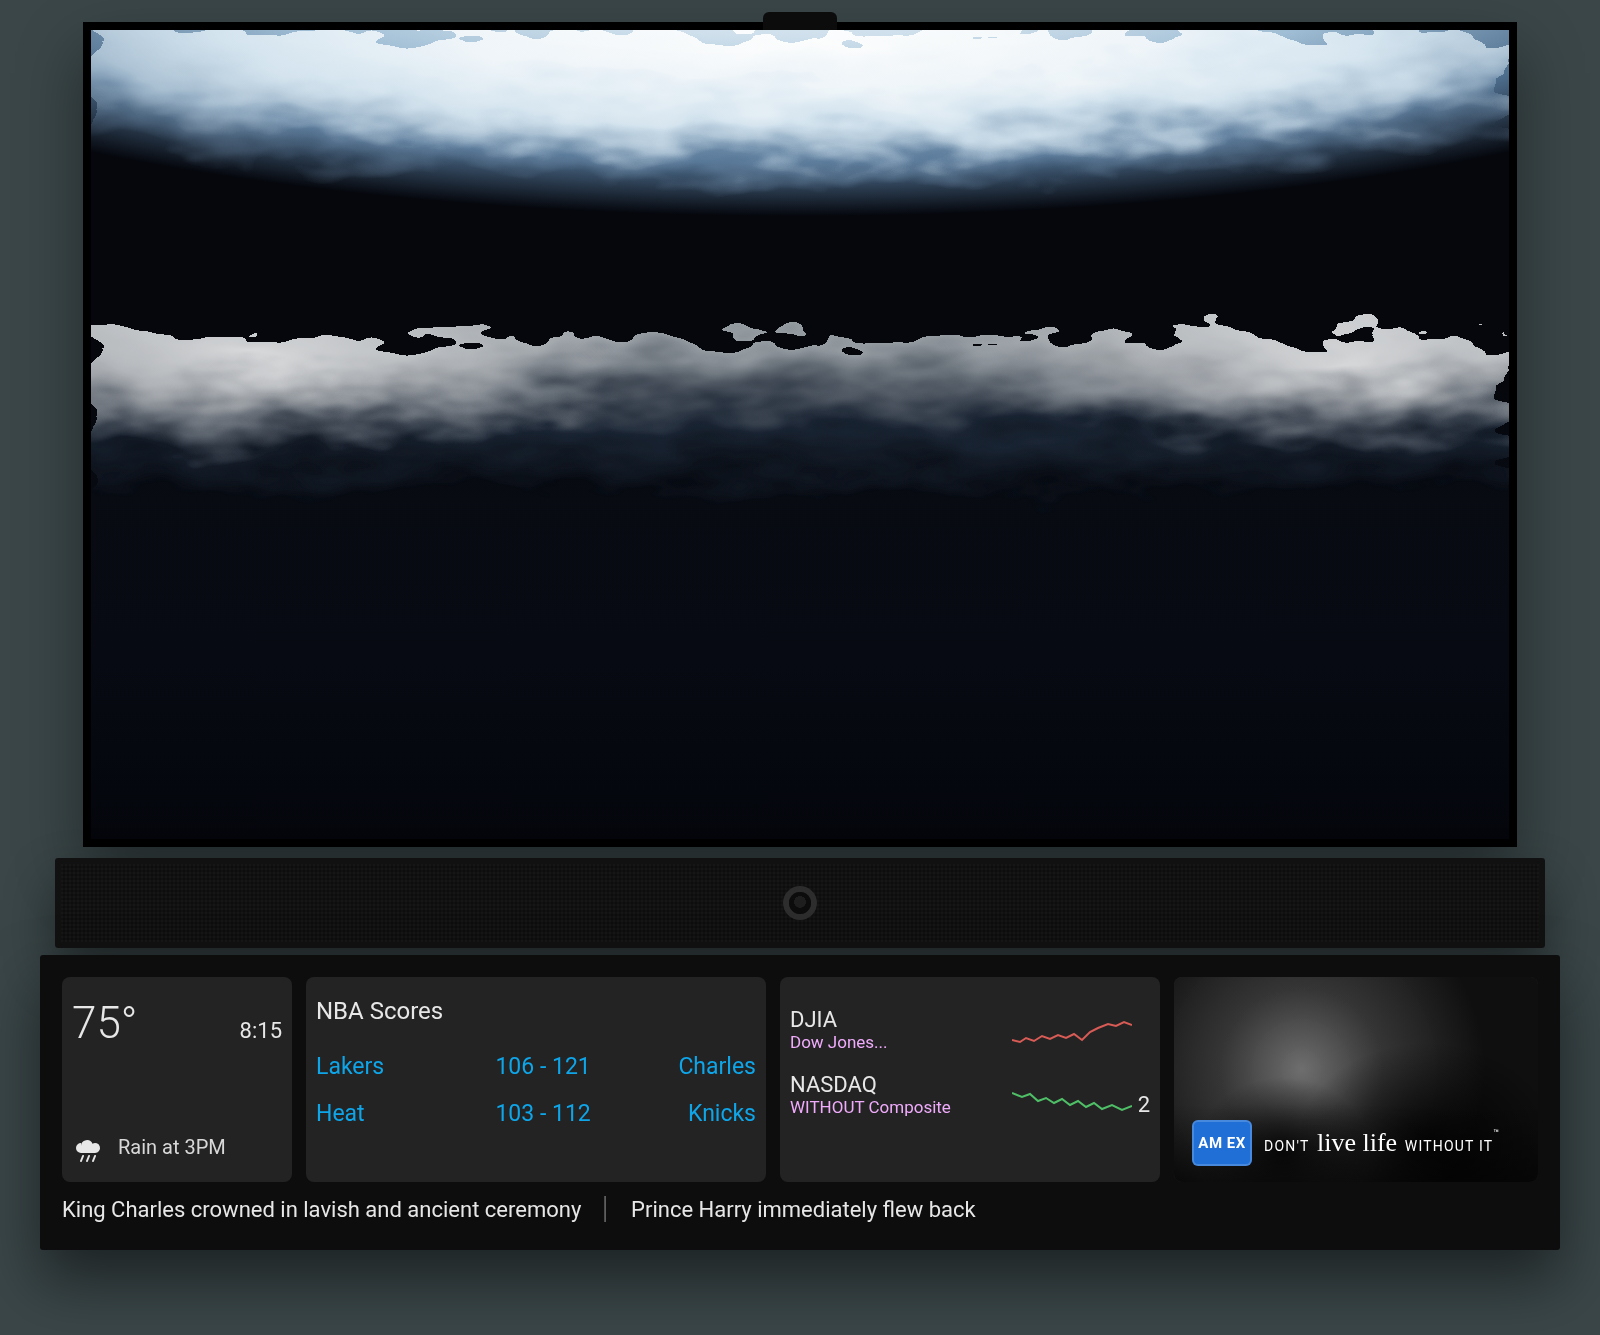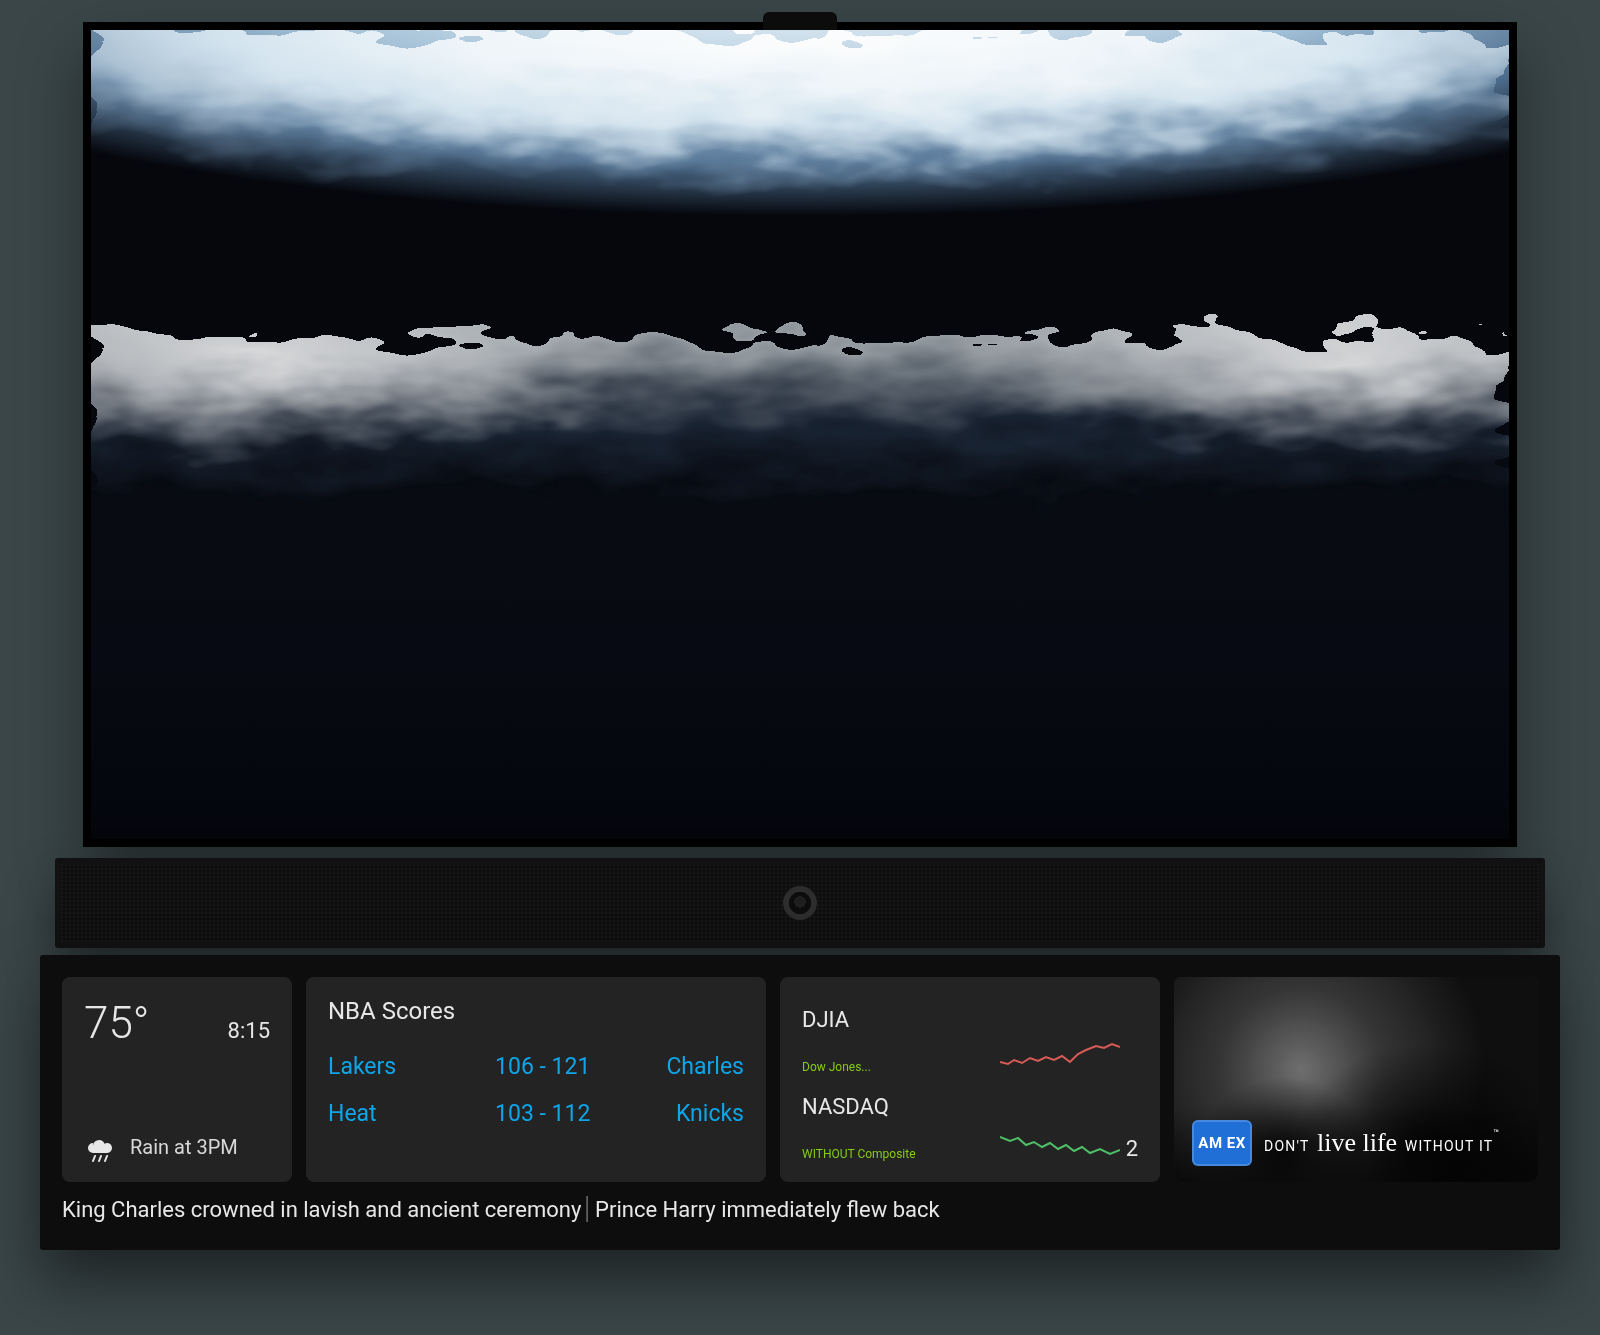--- a/index.html
+++ b/index.html
@@ -105,21 +105,21 @@
     color: #e7e7e7;
   }
   .widgets {
     display: flex;
     gap: 14px;
     height: 205px;
   }
   .card {
     background: #232323;
     border-radius: 8px;
-    padding: 20px 22px;
+    padding: 20px 10px;
     display: flex;
     flex-direction: column;
     justify-content: flex-start;
   }
   .card.weather { width: 230px; }
   .card.scores  { width: 460px; }
   .card.stocks  { width: 380px; }
   .card.ad      { flex: 1; padding: 0; overflow: hidden; position: relative; }
 
   .wx-top { display:flex; align-items:baseline; justify-content:space-between; }
@@ -129,21 +129,21 @@
 
   .sc-title { font-size: 24px; margin-bottom: 18px; }
   .sc-row { display:flex; font-size:23px; color:#0ea5e9; padding:10px 0; }
   .sc-team1 { flex:1.1; }
   .sc-score { flex:1; text-align:center; }
   .sc-team2 { flex:1; text-align:right; }
 
   .stk-row { display:flex; align-items:flex-end; padding:10px 0; }
   .stk-txt { flex:1; min-width:0; }
   .stk-sym { font-size:22px; }
-  .stk-name{ font-size:12px; color:#84cc16; white-space:nowrap; overflow:hidden; text-overflow:ellipsis;margin-top:28px; }
+  .stk-name{ font-size:17px; color:#f0abfc; white-space:nowrap; overflow:hidden; text-overflow:ellipsis; }
   .stk-spark { width:120px; height:36px; }
   .stk-val { font-size:22px; color:#e7e7e7; width:18px; text-align:right; overflow:hidden; }
 
   .ad-bg {
     position:absolute; inset:0;
     background:
       radial-gradient(circle at 35% 45%, #6f6f6f 0%, #3a3a3a 30%, #141414 70%),
       linear-gradient(120deg, #2a2a2a, #0e0e0e);
     filter: grayscale(1) contrast(1.05);
   }
@@ -172,21 +172,21 @@
   }
   .ad-text { font-size:14px; letter-spacing:1.2px; white-space:nowrap; }
   .ad-text .accent { font-family: "Brush Script MT","Segoe Script",cursive; font-size:26px; letter-spacing:0; padding:0 3px; text-transform:none; }
   .ad-text .tm { font-size:9px; vertical-align: top; }
 
   .ticker {
     margin-top: 14px;
     font-size: 22px;
     color:#e7e7e7;
     white-space: nowrap;
-    display:flex; align-items:center; 
+    display:flex; align-items:center; gap:18px;
     overflow:hidden;
   }
   .ticker .sep { color:#6a6a6a; }
 
   .rain-icon svg { display:block; }
 </style>
 </head>
 <body>
 
 <svg width="0" height="0" style="position:absolute">

